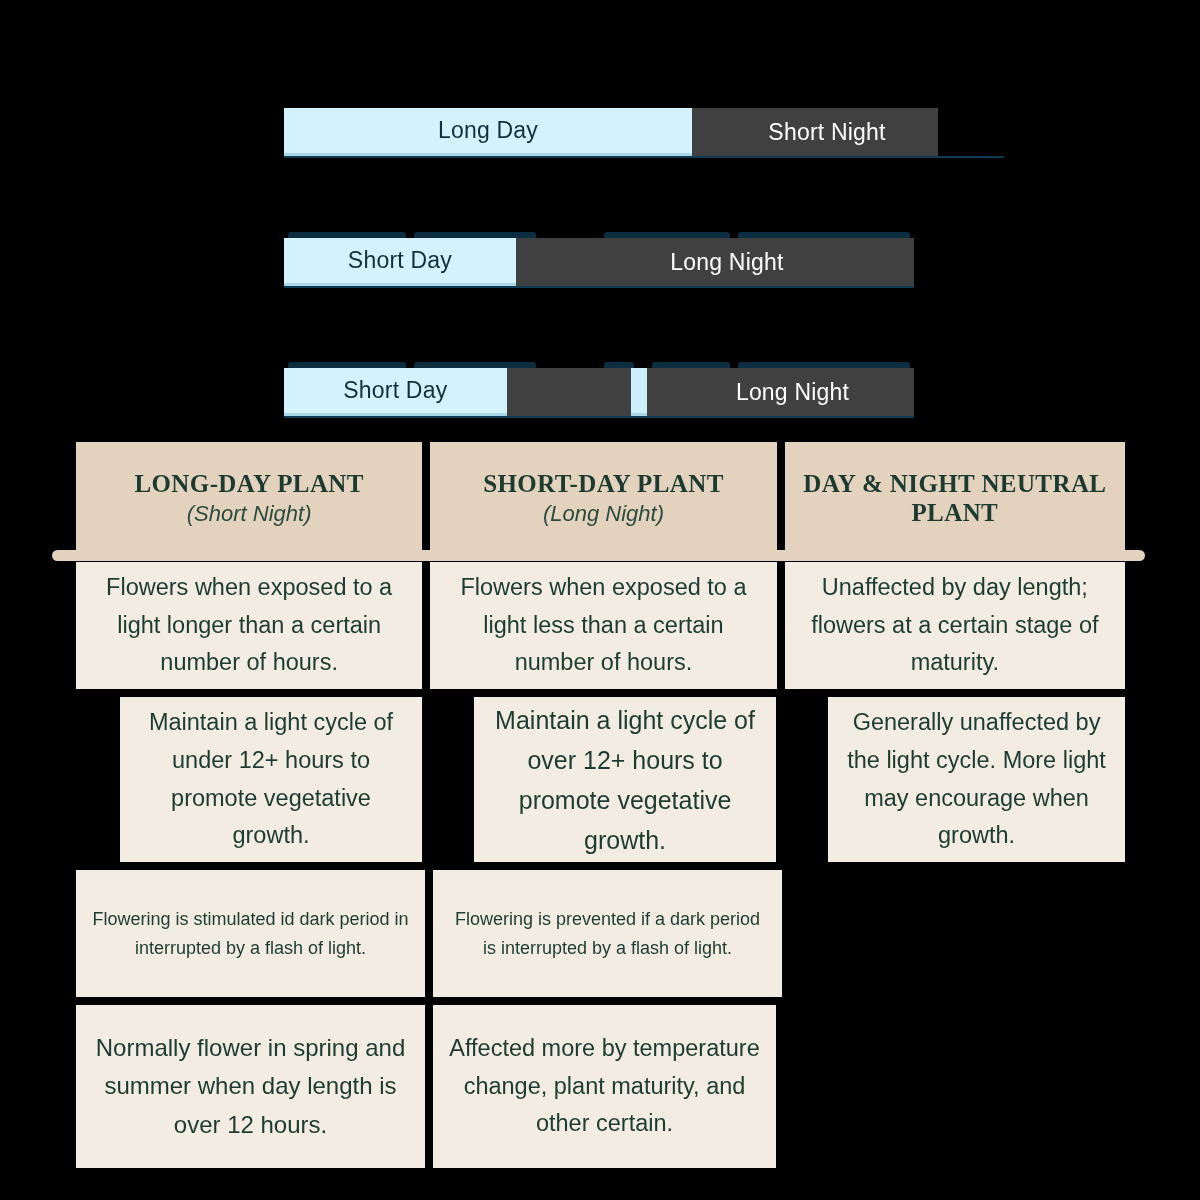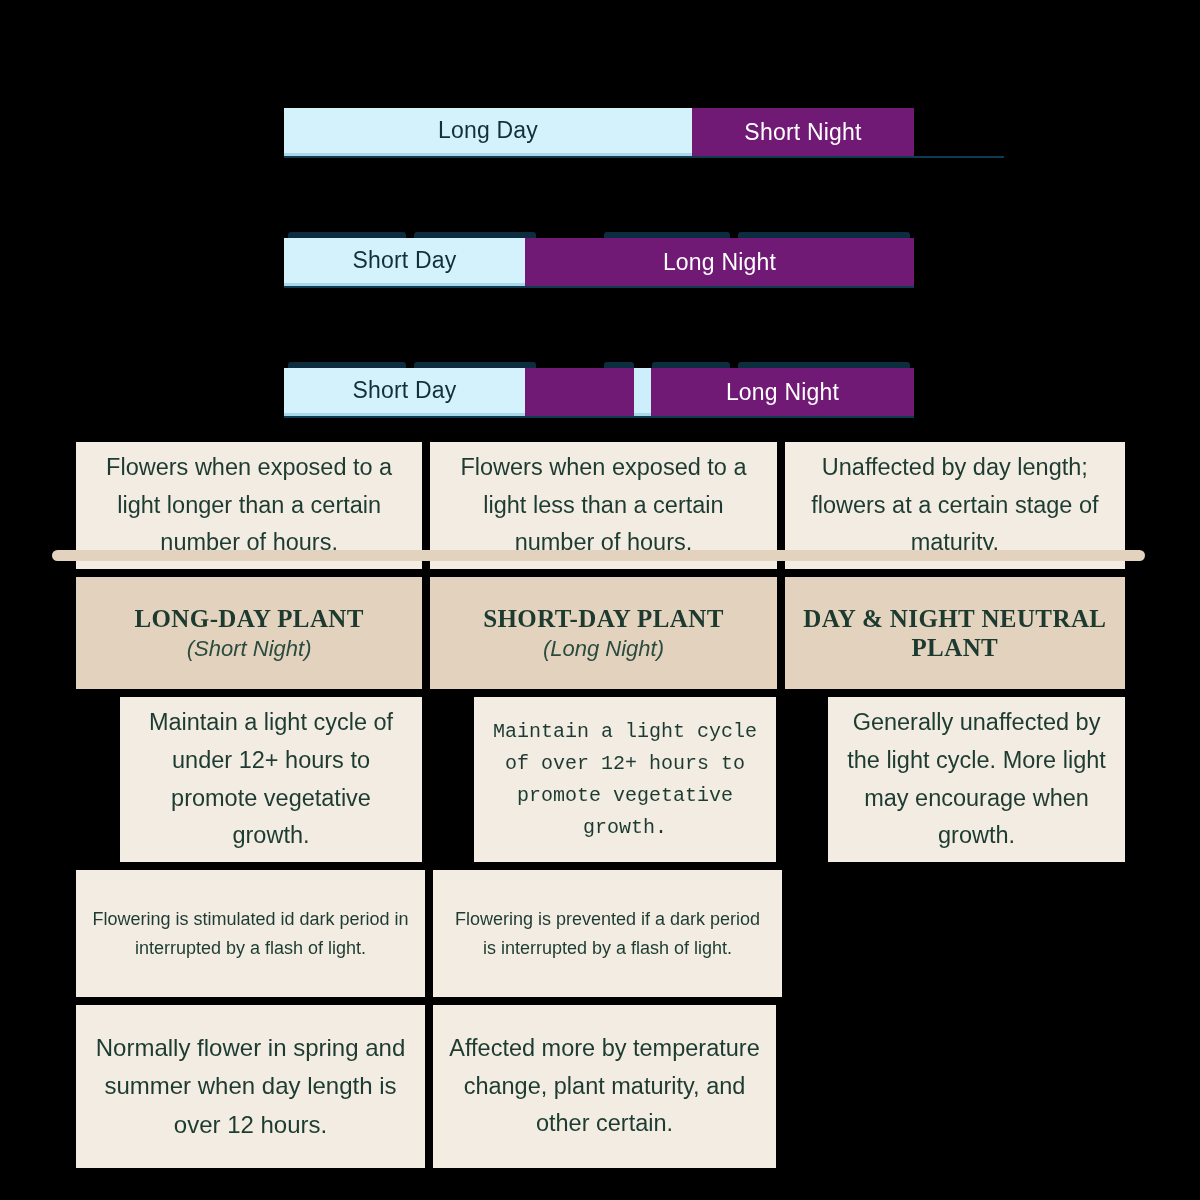--- a/index.html
+++ b/index.html
@@ -38,22 +38,23 @@
     white-space: nowrap;
     overflow: hidden;
     line-height: 1;
   }
   .seg-day {
     background: #d4f2fb;
     color: #12303a;
     border-bottom: 3px solid #a9d9e8;
   }
   .seg-night {
-    background: #701a75;
+    background: #404040;
     color: #ffffff;
+    padding-left: 24px;
   }
   .seg-flash {
     background: #cdeefb;
     border-bottom: 3px solid #a9d9e8;
   }
 
   .bar-rim {
     position: absolute;
     height: 6px;
     background: #0c2c3f;
@@ -138,21 +139,21 @@
     background: #f2ece3;
     padding: 10px 16px;
     font-size: 23.5px;
     line-height: 1.6;
   }
   #body-row-1 .body-cell { height: 127px; }
   #body-row-2 .body-cell { height: 165px; margin-left: 44px; }
   #body-row-3 .body-cell { height: 127px; }
   #body-row-4 .body-cell { height: 163px; }
 
-  #body-row-2 .col-2 .body-text { font-size: 20px; font-family: Liberation Mono, monospace; }
+  #body-row-2 .col-2 .body-text { font-size: 25px; }
   #body-row-3 .col-1 .body-text,
   #body-row-3 .col-2 .body-text { font-size: 18px; }
   #body-row-4 .col-1 .body-text,
   #body-row-4 .col-2 .body-text { font-size: 24px; }
 
   .body-text { display: block; }
 </style>
 </head>
 <body>
 
@@ -179,46 +180,46 @@
   <div class="bar-rim" style="left:738px; top:362px; width:172px;"></div>
   <div class="bar" id="bar3">
     <div class="bar-seg seg-day">Short Day</div>
     <div class="bar-seg seg-night seg-night1"></div>
     <div class="bar-seg seg-flash"></div>
     <div class="bar-seg seg-night seg-night2">Long Night</div>
   </div>
 
   <div id="table">
 
-    <div class="row" id="body-row-1">
-      <div class="cell body-cell col-1">
-        <span class="body-text">Flowers when exposed to a light longer than a certain number of hours.</span>
-      </div>
-      <div class="cell body-cell col-2">
-        <span class="body-text">Flowers when exposed to a light less than a certain number of hours.</span>
-      </div>
-      <div class="cell body-cell col-3">
-        <span class="body-text">Unaffected by day length; flowers at a certain stage of maturity.</span>
-      </div>
-    </div>
-
     <div class="row" id="header-row">
       <div class="cell col-1">
         <span class="head-title">LONG-DAY PLANT</span>
         <span class="head-sub">(Short Night)</span>
       </div>
       <div class="cell col-2">
         <span class="head-title">SHORT-DAY PLANT</span>
         <span class="head-sub">(Long Night)</span>
       </div>
       <div class="cell col-3">
         <span class="head-title">DAY &amp; NIGHT NEUTRAL PLANT</span>
       </div>
     </div>
 
+    <div class="row" id="body-row-1">
+      <div class="cell body-cell col-1">
+        <span class="body-text">Flowers when exposed to a light longer than a certain number of hours.</span>
+      </div>
+      <div class="cell body-cell col-2">
+        <span class="body-text">Flowers when exposed to a light less than a certain number of hours.</span>
+      </div>
+      <div class="cell body-cell col-3">
+        <span class="body-text">Unaffected by day length; flowers at a certain stage of maturity.</span>
+      </div>
+    </div>
+
     <div class="row" id="body-row-2">
       <div class="cell body-cell col-1">
         <span class="body-text">Maintain a light cycle of under 12+ hours to promote vegetative growth.</span>
       </div>
       <div class="cell body-cell col-2">
         <span class="body-text">Maintain a light cycle of over 12+ hours to promote vegetative growth.</span>
       </div>
       <div class="cell body-cell col-3">
         <span class="body-text">Generally unaffected by the light cycle. More light may encourage when growth.</span>
       </div>

